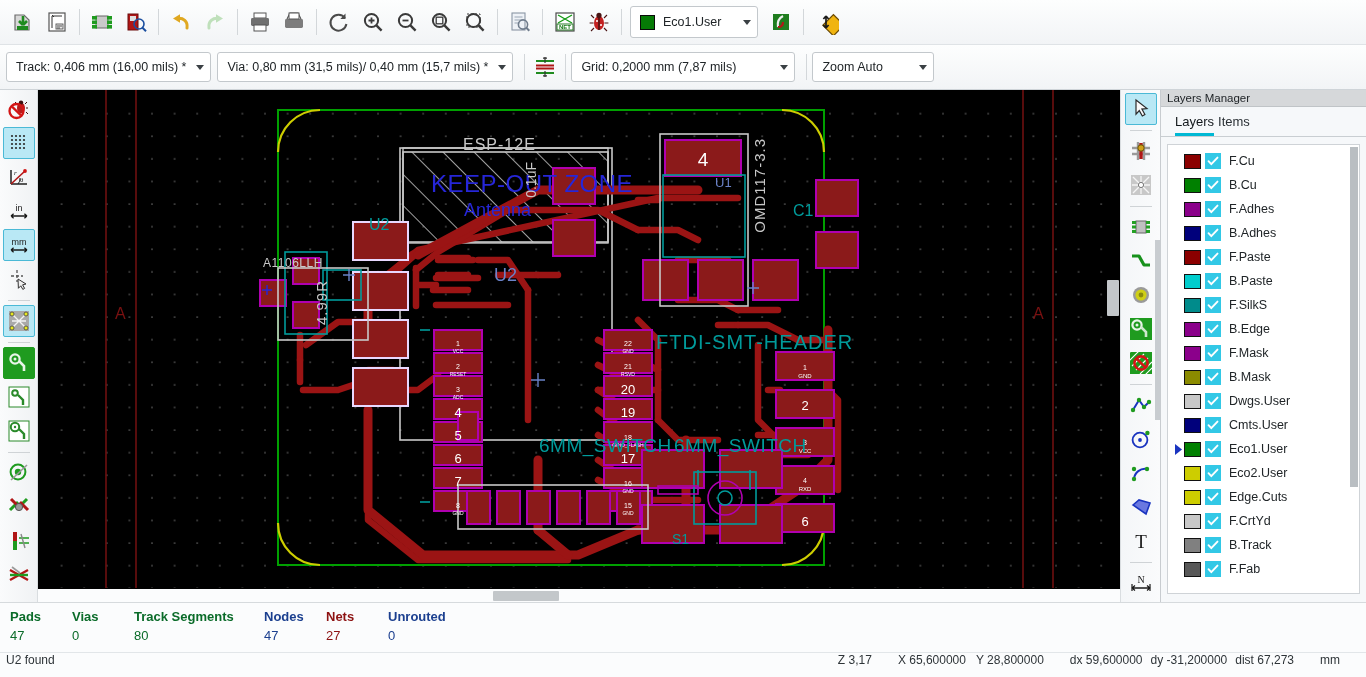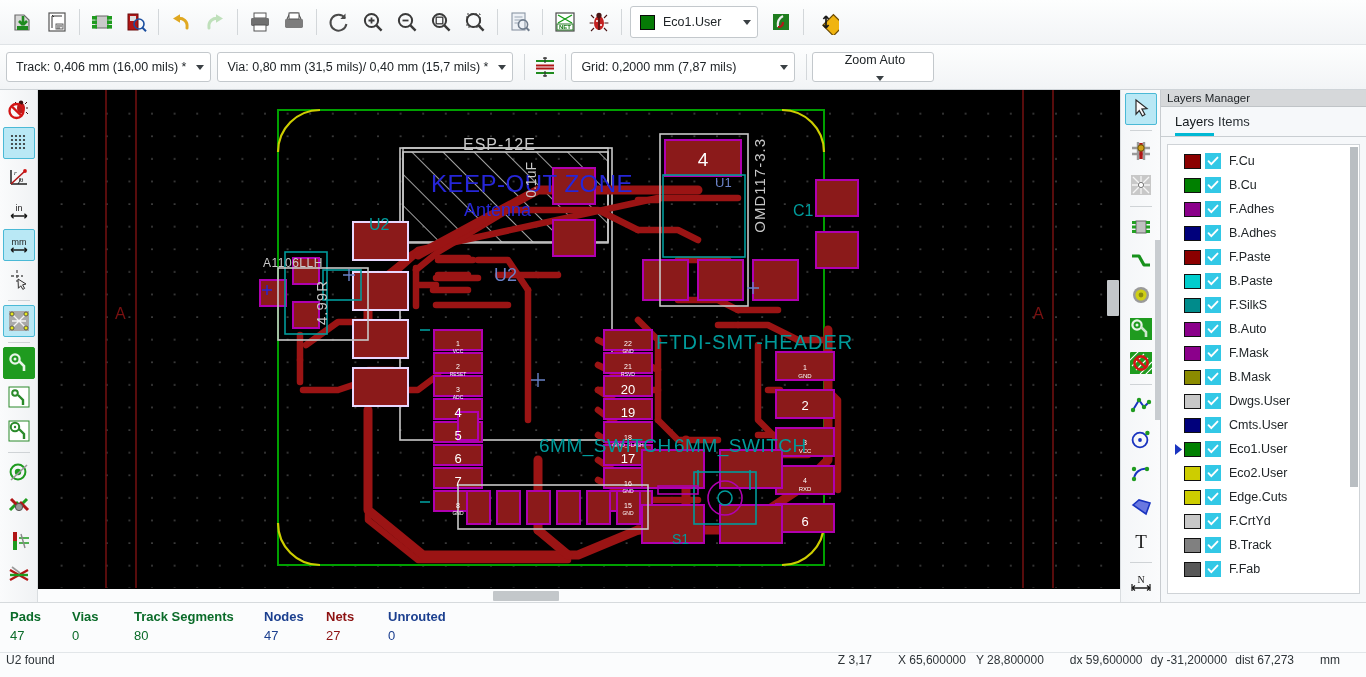--- a/index.html
+++ b/index.html
@@ -387,21 +387,21 @@
     <div class="tb-sep"></div>
 
     <div class="combo" style="min-width:224px;">
       <span>Grid: 0,2000 mm (7,87 mils)</span>
       <span style="flex:1"></span>
       <span class="caret"></span>
     </div>
 
     <div class="tb-sep"></div>
 
-    <div class="combo" style="min-width:122px;flex-direction:column;">
+    <div class="combo" style="min-width:122px;">
       <span>Zoom Auto</span>
       <span style="flex:1"></span>
       <span class="caret"></span>
     </div>
   </div>
 
   <div class="body-row">
 
     <div class="tb-left">
 
@@ -1075,21 +1075,21 @@
               <span>F.SilkS</span>
             </div>
             <div class="lm-row">
               <span class="arrow"></span>
               <span class="color-chip" style="background: rgb(139, 0, 139);"></span>
               <span class="chk">
                 <svg width="12" height="12" viewBox="0 0 12 12">
                   <path d="M1.5 6.2l2.8 3L10.5 2.6" fill="none" stroke="#fff" stroke-width="1.9" stroke-linecap="round" stroke-linejoin="round"></path>
                 </svg>
               </span>
-              <span>B.Auto</span>
+              <span>B.Edge</span>
             </div>
             <div class="lm-row">
               <span class="arrow"></span>
               <span class="color-chip" style="background: rgb(139, 0, 139);"></span>
               <span class="chk">
                 <svg width="12" height="12" viewBox="0 0 12 12">
                   <path d="M1.5 6.2l2.8 3L10.5 2.6" fill="none" stroke="#fff" stroke-width="1.9" stroke-linecap="round" stroke-linejoin="round"></path>
                 </svg>
               </span>
               <span>F.Mask</span>

